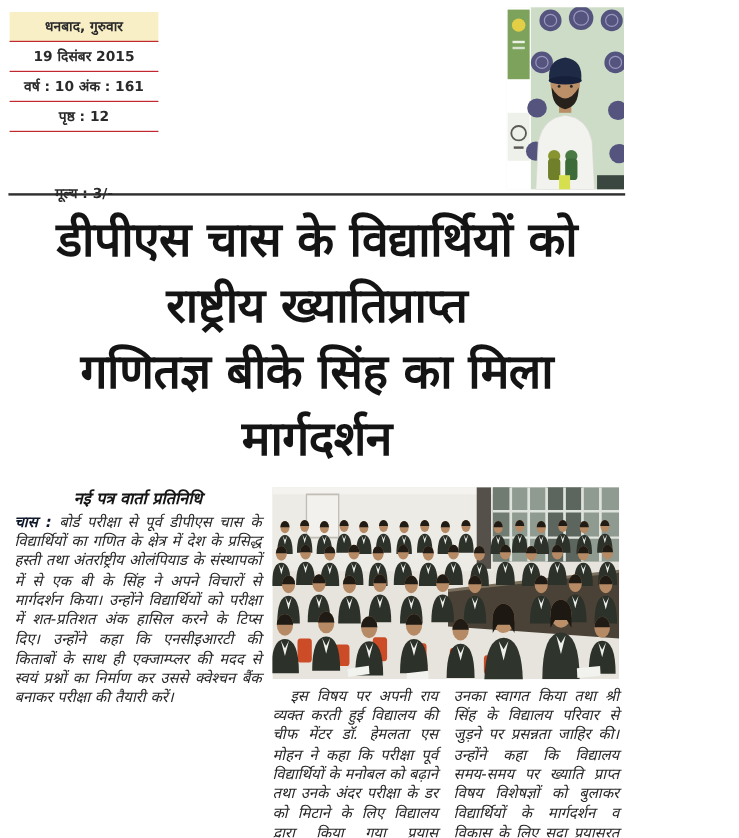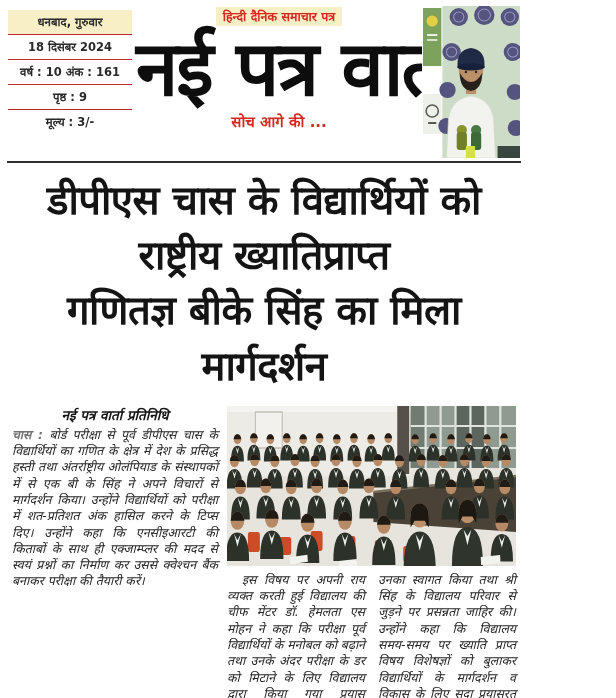--- a/index.html
+++ b/index.html
@@ -4,21 +4,21 @@
 <style>
   html,body{margin:0;padding:0;background:#ffffff;}
   .page{position:relative;width:528px;height:698px;background:#ffffff;overflow:hidden;
         font-family:"DejaVu Sans","Liberation Sans",sans-serif;color:#1c1c1c;}
 
   
   .masthead{position:relative;height:161px;}
   .info-box{position:absolute;left:8px;top:10px;width:124px;text-align:center;}
   .info-row{font-size:11.5px;font-weight:bold;color:#2a2a2a;padding:4px 2px 5px;
             border-bottom:1.5px solid #c1272d;white-space:nowrap;}
-  .info-row.last{border-bottom:none;}
+  .info-row.last{border-bottom:none;margin-top:39px;}
   .info-row.hl{background:#f8efc6;}
   .title-wrap{position:absolute;left:136px;right:106px;top:0;text-align:center;}
   .tagline{display:inline-block;margin-top:7px;padding:1px 7px;background:#f8efc6;
            color:#d42a20;font-weight:bold;font-size:12.5px;}
   .np-title{margin:0;font-size:76px;line-height:1.12;font-weight:900;color:#0d0d0d;
             letter-spacing:-2px;white-space:nowrap;}
   .slogan{color:#d42a20;font-weight:bold;font-size:15px;margin-top:0;}
   .press-photo{position:absolute;right:8px;top:6px;width:98px;height:152px;margin:0;}
   .press-photo svg{display:block;width:100%;height:100%;}
 
@@ -28,49 +28,44 @@
   .headline{margin:10px 8px 12px;text-align:center;font-size:40px;line-height:1.38;
             font-weight:800;color:#141414;letter-spacing:-.5px;}
 
   
   .body{display:flex;gap:9px;margin:0 12px;font-style:italic;}
   .col-left{flex:0 0 206px;}
   .col-right{flex:1;min-width:0;}
   .byline{text-align:center;font-weight:bold;font-size:13.5px;margin-bottom:3px;color:#161616;}
   .body p{margin:0;font-size:12.4px;line-height:16.3px;text-align:justify;color:#262626;}
   .indent{text-indent:15px;}
-  .dateline{font-weight:bold;color:#737373;}
+  .dateline{font-weight:bold;color:#0f172a;}
   .photo{margin:0 0 6px;}
   .photo svg{display:block;width:100%;height:160px;}
   .twocol{column-count:2;column-gap:13px;}
 
   
   .page-label{margin-top:28px;text-align:right;font-family:Liberation Serif, serif;
               font-weight:bold;font-size:21px;color:#6d28d9;}
 </style>
 </head>
 <body>
 
 <div class="page">
 
   <header class="masthead">
 
     <div class="info-box">
       <div class="info-row hl">धनबाद, गुरुवार</div>
-      <div class="info-row">18 दिसंबर 2024</div>
+      <div class="info-row">19 दिसंबर 2015</div>
       <div class="info-row">वर्ष : 10 अंक : 161</div>
-      <div class="info-row">पृष्ठ : 9</div>
+      <div class="info-row">पृष्ठ : 12</div>
       <div class="info-row last">मूल्य : 3/-</div>
     </div>
 
-    <div class="title-wrap">
-      <div class="tagline">हिन्दी दैनिक समाचार पत्र</div>
-      <h1 class="np-title">नई पत्र वार्ता</h1>
-      <div class="slogan">सोच आगे की ...</div>
-    </div>
 
     <figure class="press-photo">
       <svg viewBox="0 0 96 152" preserveAspectRatio="none">
         <rect x="0" y="0" width="96" height="152" fill="#f2f2ee"></rect>
         <rect x="0" y="0" width="20" height="152" fill="#ffffff"></rect>
         <rect x="1" y="2" width="18" height="58" fill="#7ca25c"></rect>
         <circle cx="10" cy="15" r="5.5" fill="#e3cf46"></circle>
         <rect x="5" y="28" width="10" height="2" fill="#ffffff" opacity=".85"></rect>
         <rect x="5" y="33" width="10" height="2" fill="#ffffff" opacity=".7"></rect>
         <rect x="1" y="88" width="18" height="40" fill="#eef0ea"></rect>

